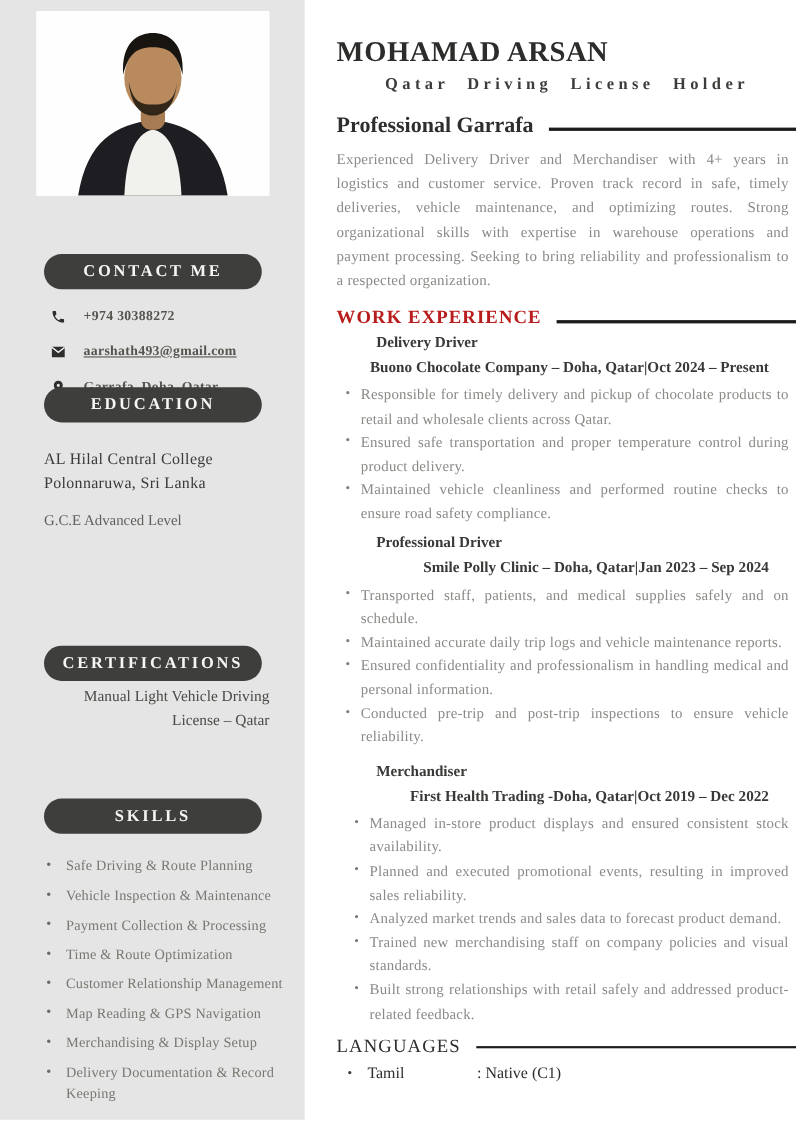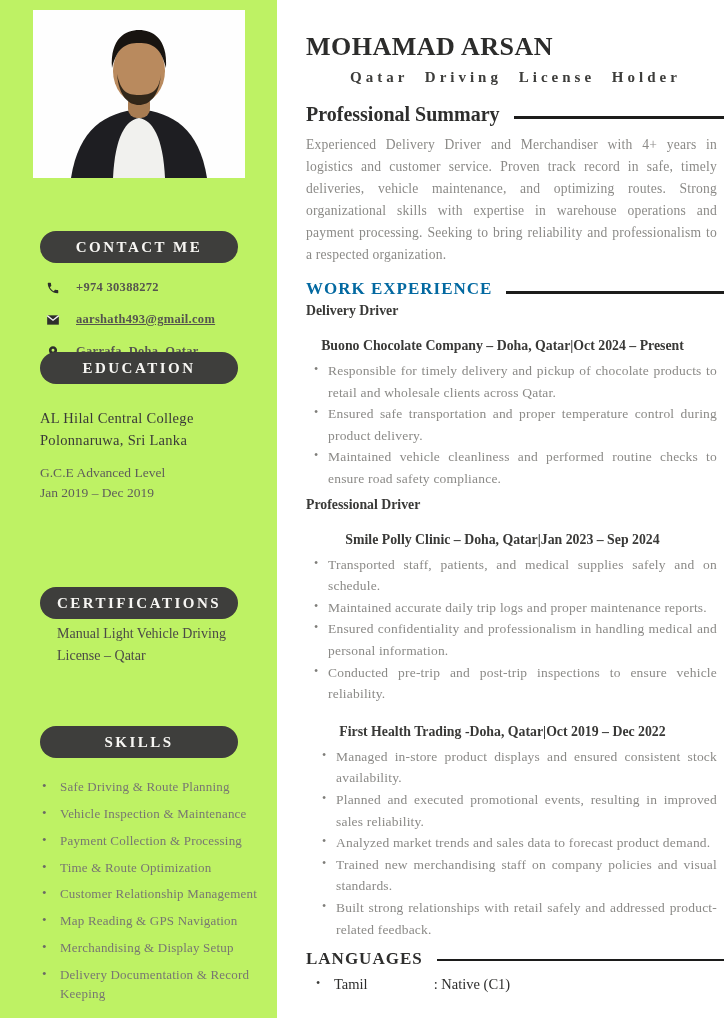--- a/index.html
+++ b/index.html
@@ -7,21 +7,21 @@
   body {
     font-family:"Liberation Serif","DejaVu Serif",serif;
     background:#ffffff; position:relative; overflow:hidden;
     color:#3a3a38;
   }
   .page { position:absolute; inset:0; }
 
   
   .sidebar {
     position:absolute; left:0; top:0; width:277px; height:1018px;
-    background:#bef264;
+    background:#e5e5e5;
   }
   .photo {
     position:absolute; left:33px; top:10px; width:212px; height:168px;
     background:#fdfdfd; overflow:hidden;
   }
   .pill {
     position:absolute; left:40px; width:198px; height:32px;
     background:#3e3e3c; border-radius:17px;
     color:#f7f6f3; font-weight:bold; font-size:15px; letter-spacing:2.5px;
     display:flex; align-items:center; justify-content:center;
@@ -30,21 +30,21 @@
   .contact-row { display:flex; align-items:center; margin-bottom:17px; }
   .contact-row .cicon { width:14px; height:14px; margin-right:16px; flex:none; }
   .contact-row .ctext { font-size:12.5px; color:#55544f; letter-spacing:0.3px; }
   .email-link { color:#2323cc; text-decoration:underline; }
 
   .edu-block { position:absolute; left:40px; top:408px; width:210px; }
   .edu-school { font-weight:normal; font-size:14.5px; color:#3a3a38; line-height:1.5; letter-spacing:0.3px; }
   .edu-degree { margin-top:11px; font-size:13.5px; color:#5f5e5a; line-height:1.55; }
 
   .cert-block { position:absolute; left:57px; top:623px; width:188px;
-    font-size:14px; color:#4b4a46; line-height:1.6; }
+    font-size:14px; color:#4b4a46; line-height:1.6;text-align:right; }
 
   .skills-list { position:absolute; left:42px; top:778px; width:220px; list-style:none; }
   .skills-list li {
     position:relative; padding-left:18px; font-size:13px; color:#787771;
     line-height:1.45; margin-bottom:8px; letter-spacing:0.2px;
   }
   .skills-list li::before {
     content:"•"; position:absolute; left:0; top:-1px; color:#6b6a65; font-size:13px;
   }
 
@@ -53,32 +53,32 @@
   .name { font-size:26px; font-weight:bold; color:#2c2c2b; letter-spacing:0.5px; }
   .subtitle {
     margin-top:7px; font-size:15px; font-weight:bold; color:#3c3c3a;
     letter-spacing:4px; word-spacing:9px;margin-left:44px;
   }
   .sec-head { display:flex; align-items:center; }
   .sec-head .rule { flex:1; height:3px; background:#1c1c1b; margin-left:14px; margin-right:-8px; margin-top:6px; }
   .h-summary { margin-top:17px; }
   .h-summary .htext { font-size:20px; font-weight:bold; color:#2e2e2d; }
   .h-work { margin-top:13px; }
-  .h-work .htext { font-size:17px; font-weight:bold; color:#0369a1; letter-spacing:1px; }
+  .h-work .htext { font-size:17px; font-weight:bold; color:#b91c1c; letter-spacing:1px; }
   .h-lang { margin-top:9px; }
-  .h-lang .htext { font-size:17px; font-weight:bold; color:#2e2e2d; letter-spacing:1px; }
+  .h-lang .htext { font-size:17px; font-weight:normal; color:#2e2e2d; letter-spacing:1px; }
   .summary-text {
     margin-top:8px; font-size:13.6px; color:#8b8a87; line-height:1.62;
     text-align:justify; letter-spacing:0.2px;
   }
   .job { margin-top:4px; }
-  .job-role { font-size:13.8px; font-weight:bold; color:#393937; margin-top:7px; }
+  .job-role { font-size:13.8px; font-weight:bold; color:#393937; margin-top:7px;margin-left:36px; }
   .job-company-line {
-    display:flex; justify-content:center; align-items:baseline;
-    margin-top:19px; font-size:13.8px; font-weight:bold; color:#393937; padding-right:18px;
+    display:flex; justify-content:flex-end; align-items:baseline;
+    margin-top:7px; font-size:13.8px; font-weight:bold; color:#393937; padding-right:18px;
   }
   .job-bullets { list-style:none; margin:6px 0 4px 6px; }
   .job-bullets li {
     position:relative; padding-left:16px; font-size:13.5px; color:#8b8a87;
     line-height:1.6; text-align:justify; letter-spacing:0.2px;
   }
   .job-bullets li::before {
     content:"•"; position:absolute; left:2px; top:0; color:#7e7d79; font-size:12px;
   }
   .lang-list { list-style:none; margin:8px 0 0 10px; }
@@ -139,21 +139,20 @@
     <div class="pill" style="top:352px">
       <span>EDUCATION</span>
     </div>
     <div class="edu-block">
       <div class="edu-school">
         <div>AL Hilal Central College</div>
         <div>Polonnaruwa, Sri Lanka</div>
       </div>
       <div class="edu-degree">
         <div>G.C.E Advanced Level</div>
-        <div>Jan 2019 – Dec 2019</div>
       </div>
     </div>
 
     <div class="pill" style="top:587px">
       <span>CERTIFICATIONS</span>
     </div>
     <div class="cert-block">Manual Light Vehicle Driving License – Qatar</div>
 
     <div class="pill" style="top:726px">
       <span>SKILLS</span>
@@ -169,21 +168,21 @@
       <li>Delivery Documentation &amp; Record Keeping</li>
     </ul>
   </aside>
 
   <main class="main">
 
     <h1 class="name">MOHAMAD ARSAN</h1>
     <div class="subtitle">Qatar Driving License Holder</div>
 
     <div class="sec-head h-summary">
-      <span class="htext">Professional Summary</span>
+      <span class="htext">Professional Garrafa</span>
       <span class="rule"></span>
     </div>
     <p class="summary-text">Experienced Delivery Driver and Merchandiser with 4+ years in logistics and customer service. Proven track record in safe, timely deliveries, vehicle maintenance, and optimizing routes. Strong organizational skills with expertise in warehouse operations and payment processing. Seeking to bring reliability and professionalism to a respected organization.</p>
 
     <div class="sec-head h-work">
       <span class="htext">WORK EXPERIENCE</span>
       <span class="rule"></span>
     </div>
 
     <section class="job">
@@ -202,27 +201,28 @@
 
     <section class="job">
       <div class="job-role">Professional Driver</div>
       <div class="job-company-line">
         <span>Smile Polly Clinic – Doha, Qatar</span>
         <span>|</span>
         <span>Jan 2023 – Sep 2024</span>
       </div>
       <ul class="job-bullets">
         <li>Transported staff, patients, and medical supplies safely and on schedule.</li>
-        <li>Maintained accurate daily trip logs and proper maintenance reports.</li>
+        <li>Maintained accurate daily trip logs and vehicle maintenance reports.</li>
         <li>Ensured confidentiality and professionalism in handling medical and personal information.</li>
         <li>Conducted pre-trip and post-trip inspections to ensure  vehicle reliability.</li>
       </ul>
     </section>
 
     <section class="job">
+      <div class="job-role" style="margin-top:12px">Merchandiser</div>
       <div class="job-company-line">
         <span>First Health Trading -Doha, Qatar</span>
         <span>|</span>
         <span>Oct 2019 – Dec 2022</span>
       </div>
       <ul class="job-bullets" style="margin-left:14px">
         <li>Managed in-store product displays and ensured consistent stock availability.</li>
         <li>Planned and executed promotional events, resulting in improved sales reliability.</li>
         <li>Analyzed market trends and sales data to forecast product demand.</li>
         <li>Trained new merchandising staff on company policies and visual standards.</li>

